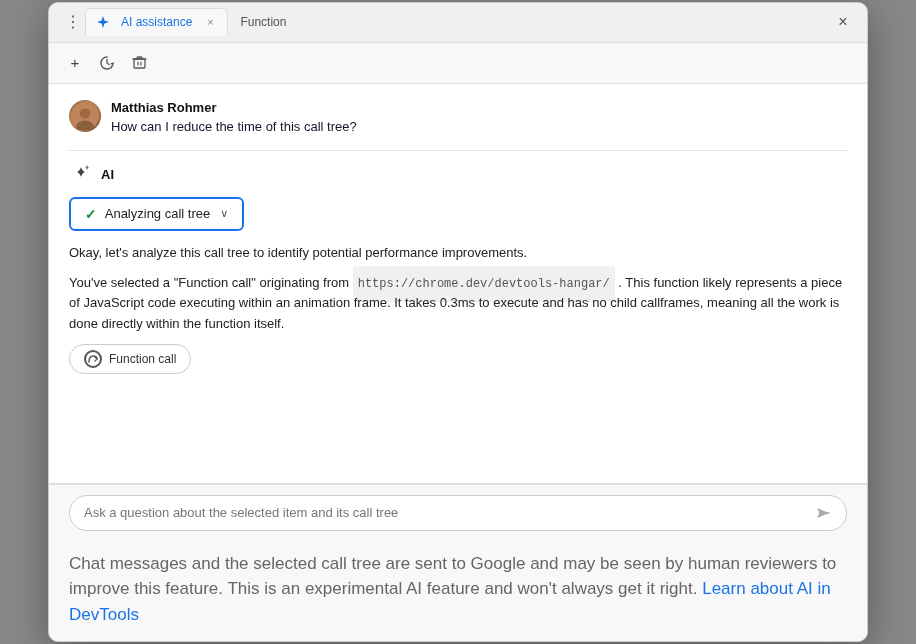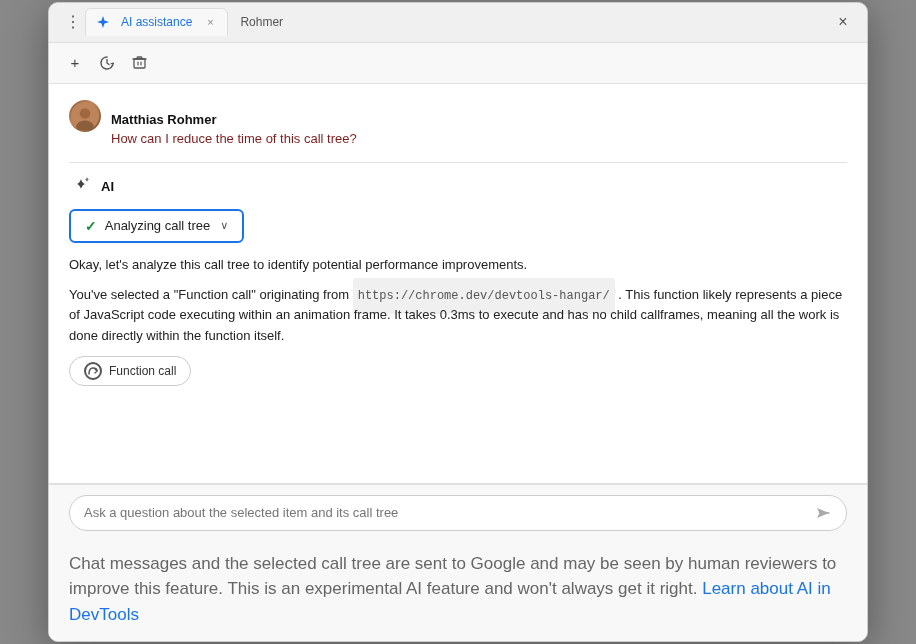--- a/index.html
+++ b/index.html
@@ -187,28 +187,28 @@
       height: 32px;
       border-radius: 50%;
       background: linear-gradient(135deg, #8B5E3C 0%, #c0845a 40%, #7a5230 100%);
       flex-shrink: 0;
       overflow: hidden;
       display: flex;
       align-items: center;
       justify-content: center;
     }
     .avatar svg { width: 28px; height: 28px; }
-    .user-content { flex: 1; margin-top: 12px; }
+    .user-content { flex: 1; }
     .user-name {
       font-weight: 700;
       font-size: 13px;
       color: #111;
       margin-bottom: 4px;
     }
-    .user-text { color: #7f1d1d; font-size: 13px; }
+    .user-text { color: #0f172a; font-size: 13px; }
 
     
     .divider {
       border: none;
       border-top: 1px solid #e0e0e0;
       margin: 8px 0 12px 0;
     }
 
     
     .ai-message { margin-bottom: 12px; }
@@ -355,21 +355,21 @@
 
         <span class="tab-icon-ai">
           <svg width="14" height="14" viewBox="0 0 14 14" fill="none">
             <path d="M7 1 L8.5 5.5 L13 7 L8.5 8.5 L7 13 L5.5 8.5 L1 7 L5.5 5.5 Z" fill="#1a73e8"></path>
           </svg>
         </span>
         <span>AI assistance</span>
         <span class="tab-close">×</span>
       </div>
       <div class="tab inactive">
-        <span>Rohmer</span>
+        <span>Function</span>
       </div>
     </div>
     <div class="title-bar-right">
       <button class="close-btn">×</button>
     </div>
   </div>
 
   <div class="toolbar">
     <button class="toolbar-btn">+</button>
     <button class="toolbar-btn">

